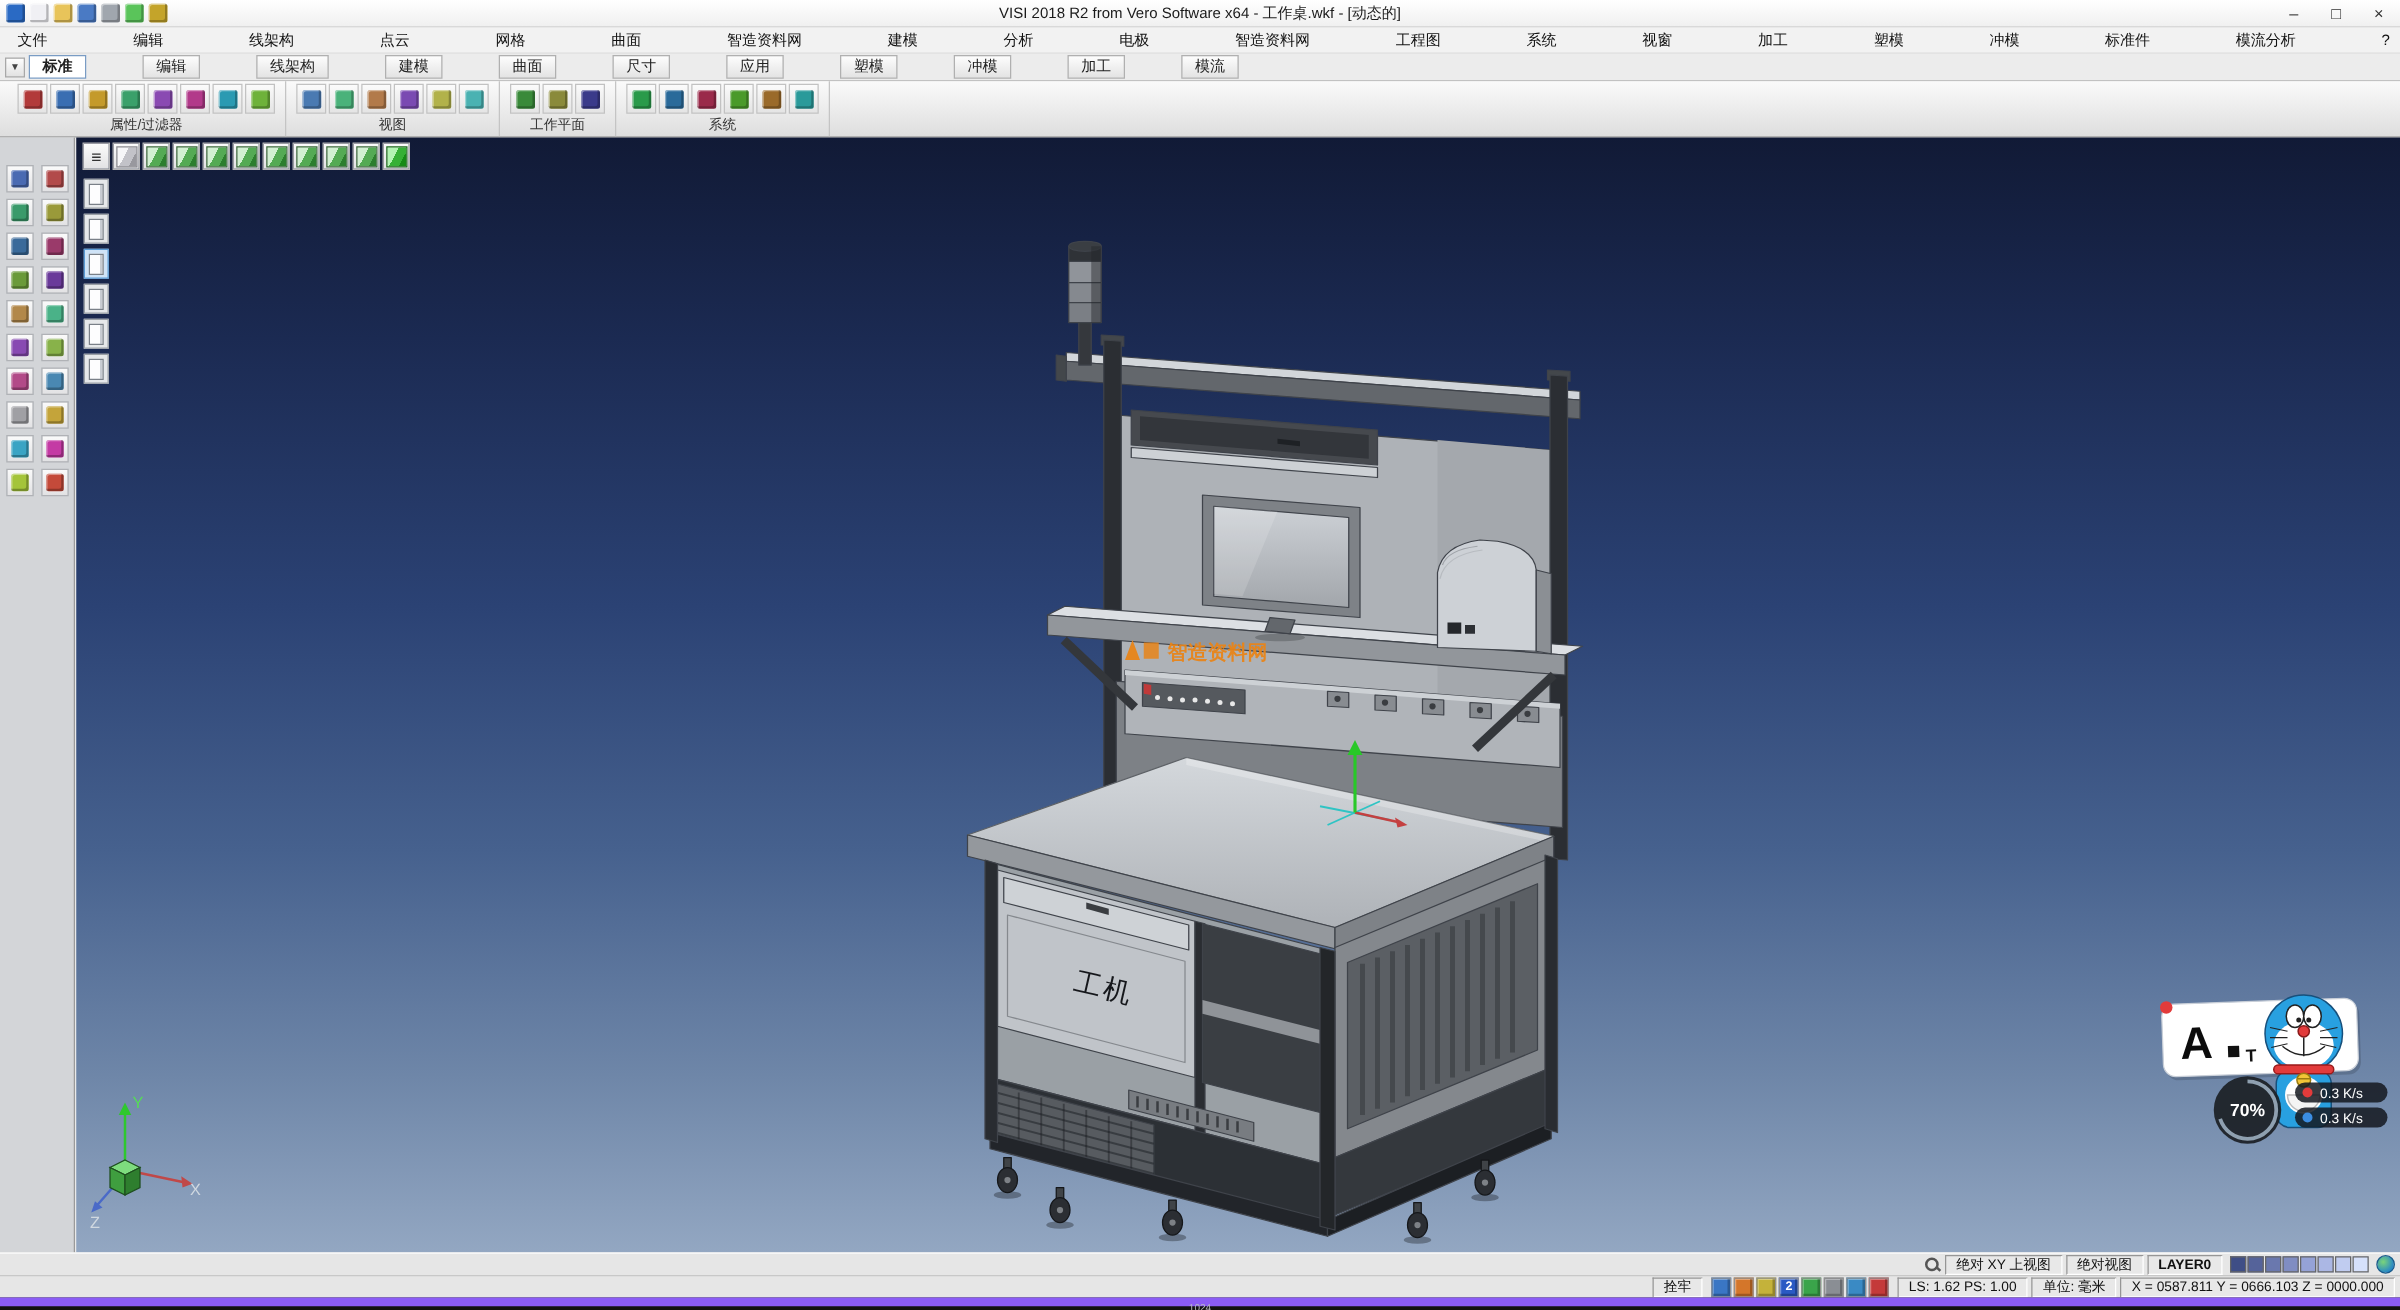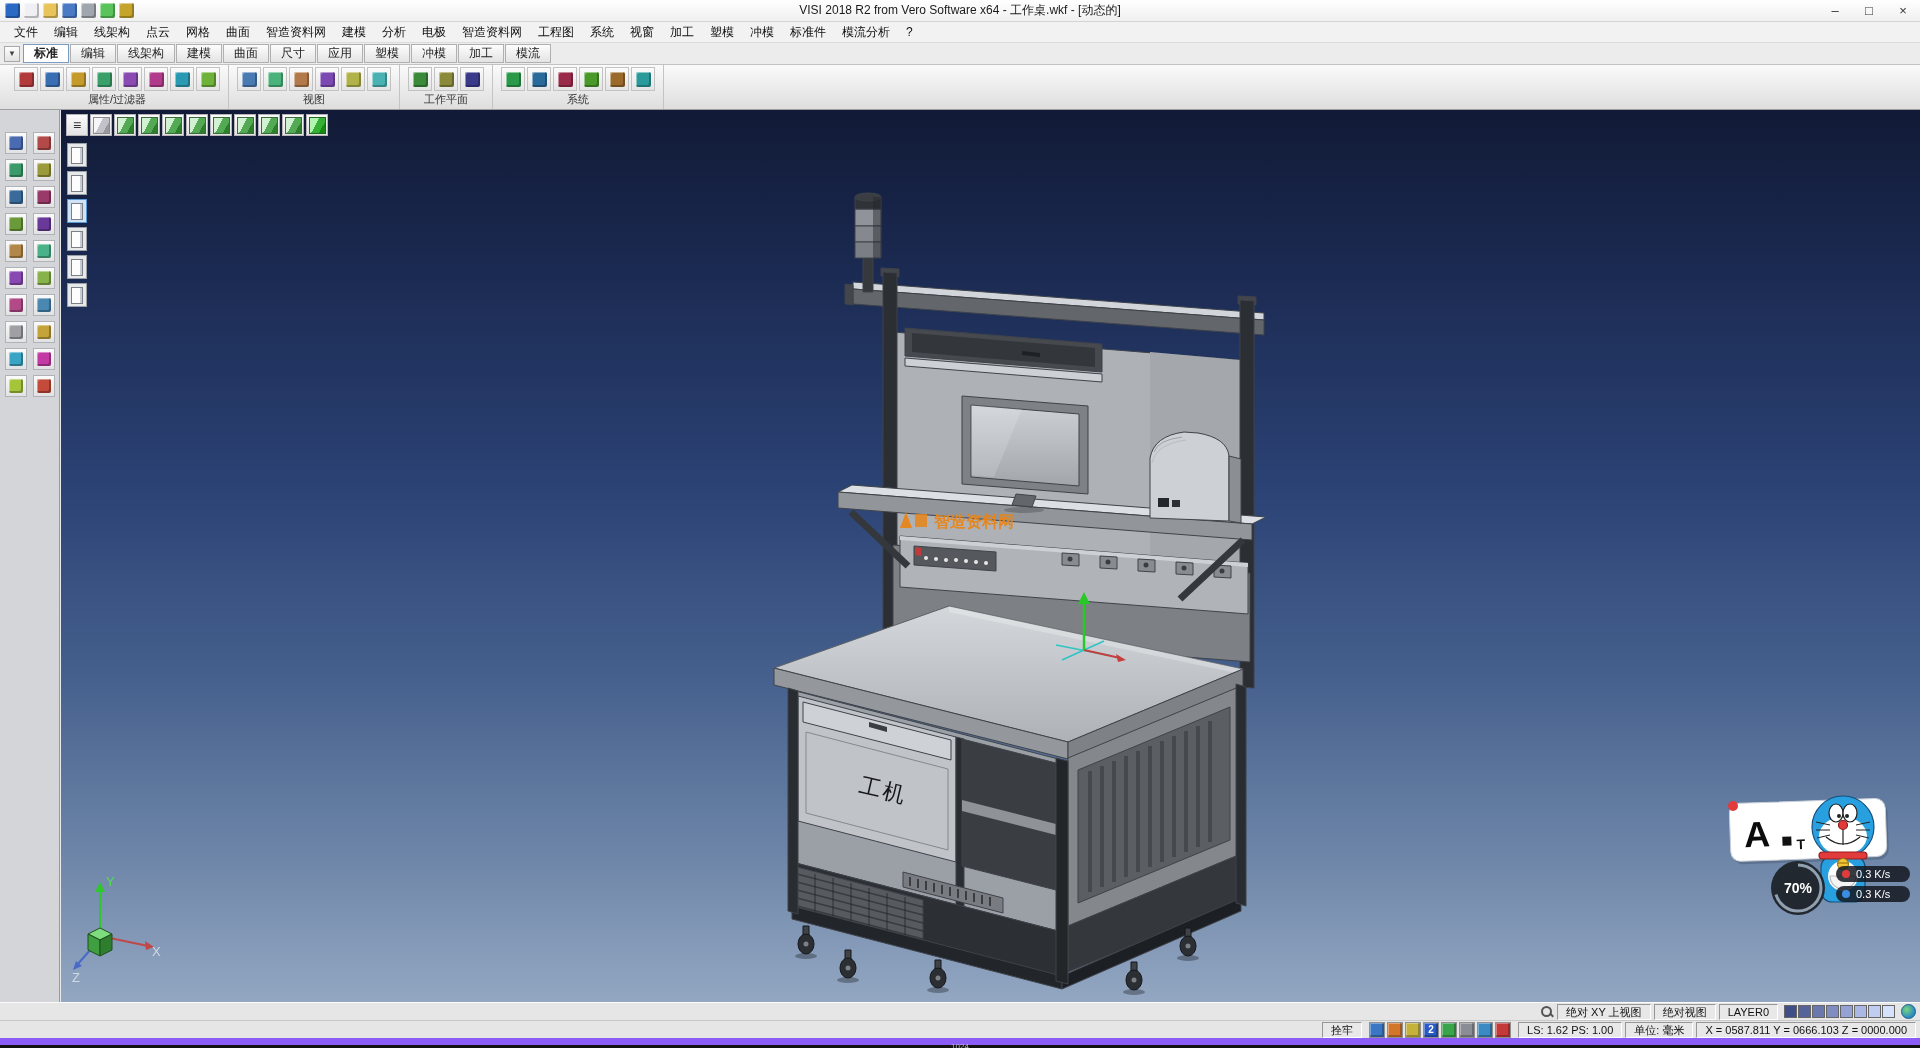--- a/index.html
+++ b/index.html
@@ -12,29 +12,29 @@
             border-bottom:1px solid #d4d4d4;display:flex;align-items:center;}
   .tb-icons{display:flex;gap:4px;padding-left:5px;align-items:center;}
   .tbi{width:15px;height:15px;border-radius:2px;background:var(--c,#888);
        box-shadow:inset -2px -2px 0 rgba(0,0,0,.25),inset 1px 1px 0 rgba(255,255,255,.45);}
   .title{position:absolute;left:50%;transform:translateX(-50%);font-size:12px;color:#1a1a1a;white-space:nowrap;}
   .wcs{margin-left:auto;display:flex;height:100%;}
   .wc{width:34px;height:100%;display:flex;align-items:center;justify-content:center;font-size:13px;color:#333;}
 
   
   .menubar{position:absolute;top:22px;left:0;right:0;height:21px;background:#f2f2f2;border-bottom:1px solid #dcdcdc;
-           display:flex;align-items:center;padding-left:6px;}
+           display:flex;align-items:center;padding-left:6px;justify-content:space-between;}
   .mitem{padding:1px 8px;font-size:12px;color:#111;white-space:nowrap;}
 
   
   .tabrow{position:absolute;top:43px;left:0;right:0;height:22px;background:#ececec;border-bottom:1px solid #c2c2c2;
           display:flex;align-items:center;padding-left:4px;}
   .tabdrop{width:16px;height:16px;border:1px solid #a8a8a8;background:linear-gradient(#fdfdfd,#e2e2e2);
            display:flex;align-items:center;justify-content:center;font-size:8px;color:#444;margin-right:3px;}
-  .tabs{display:flex;height:19px;align-items:stretch;}
+  .tabs{display:flex;height:19px;align-items:stretch;gap:44px;}
   .tab{padding:1px 10px;border:1px solid #b0b0b0;margin-right:1px;font-size:12px;display:flex;align-items:center;
        background:linear-gradient(#fdfdfd,#e3e3e3);color:#222;white-space:nowrap;}
   .tab.active{background:#ffffff;border-color:#7a9cc4;font-weight:bold;}
 
   
   .toolbar{position:absolute;top:65px;left:0;right:0;height:45px;background:linear-gradient(#fafafa,#dedede);
            border-bottom:1px solid #9e9e9e;display:flex;align-items:stretch;padding-left:6px;}
   .tgroup{display:flex;flex-direction:column;border-right:1px solid #c4c4c4;padding:2px 8px 0 8px;}
   .trow{display:flex;gap:2px;}
   .ticon{width:24px;height:24px;border:1px solid #c2c2c2;background:linear-gradient(#fbfbfb,#e4e4e4);
@@ -71,21 +71,21 @@
   .mp.active{background:#cfe3f7;border-color:#5a9ad4;}
 
   
   .sb1{position:absolute;left:0;right:0;bottom:28px;height:18px;background:#e6e6e6;border-top:1px solid #fbfbfb;
        display:flex;align-items:center;gap:3px;padding:0 4px;}
   .sb2{position:absolute;left:0;right:0;bottom:10px;height:18px;background:#e6e6e6;border-top:1px solid #c8c8c8;
        display:flex;align-items:center;gap:3px;padding:0 4px;}
   .spacer{flex:1;}
   .cell{height:16px;line-height:14px;padding:0 8px;font-size:11px;background:#e8e8e8;color:#111;white-space:nowrap;
         border:1px solid;border-color:#969696 #ffffff #ffffff #969696;}
-  .cell.bold{font-weight:normal;}
+  .cell.bold{font-weight:bold;}
   .search{width:14px;height:14px;position:relative;}
   .search::before{content:"";position:absolute;left:1px;top:1px;width:7px;height:7px;border:2px solid #555;border-radius:50%;}
   .search::after{content:"";position:absolute;left:9px;top:9px;width:5px;height:2px;background:#555;transform:rotate(45deg);}
   .swrow{display:flex;gap:1px;padding:0 3px;}
   .sw{width:13px;height:13px;border:1px solid #666;}
   .world{width:15px;height:15px;border-radius:50%;border:1px solid #1a5a8a;
          background:radial-gradient(circle at 35% 35%,#7ad47a,#2a8ac4 70%);}
   .s2icons{display:flex;gap:2px;padding:0 4px;}
   .s2i{width:16px;height:16px;border:1px solid #909090;background:var(--c,#aaa);color:#fff;font-size:10px;font-weight:bold;
        display:flex;align-items:center;justify-content:center;

